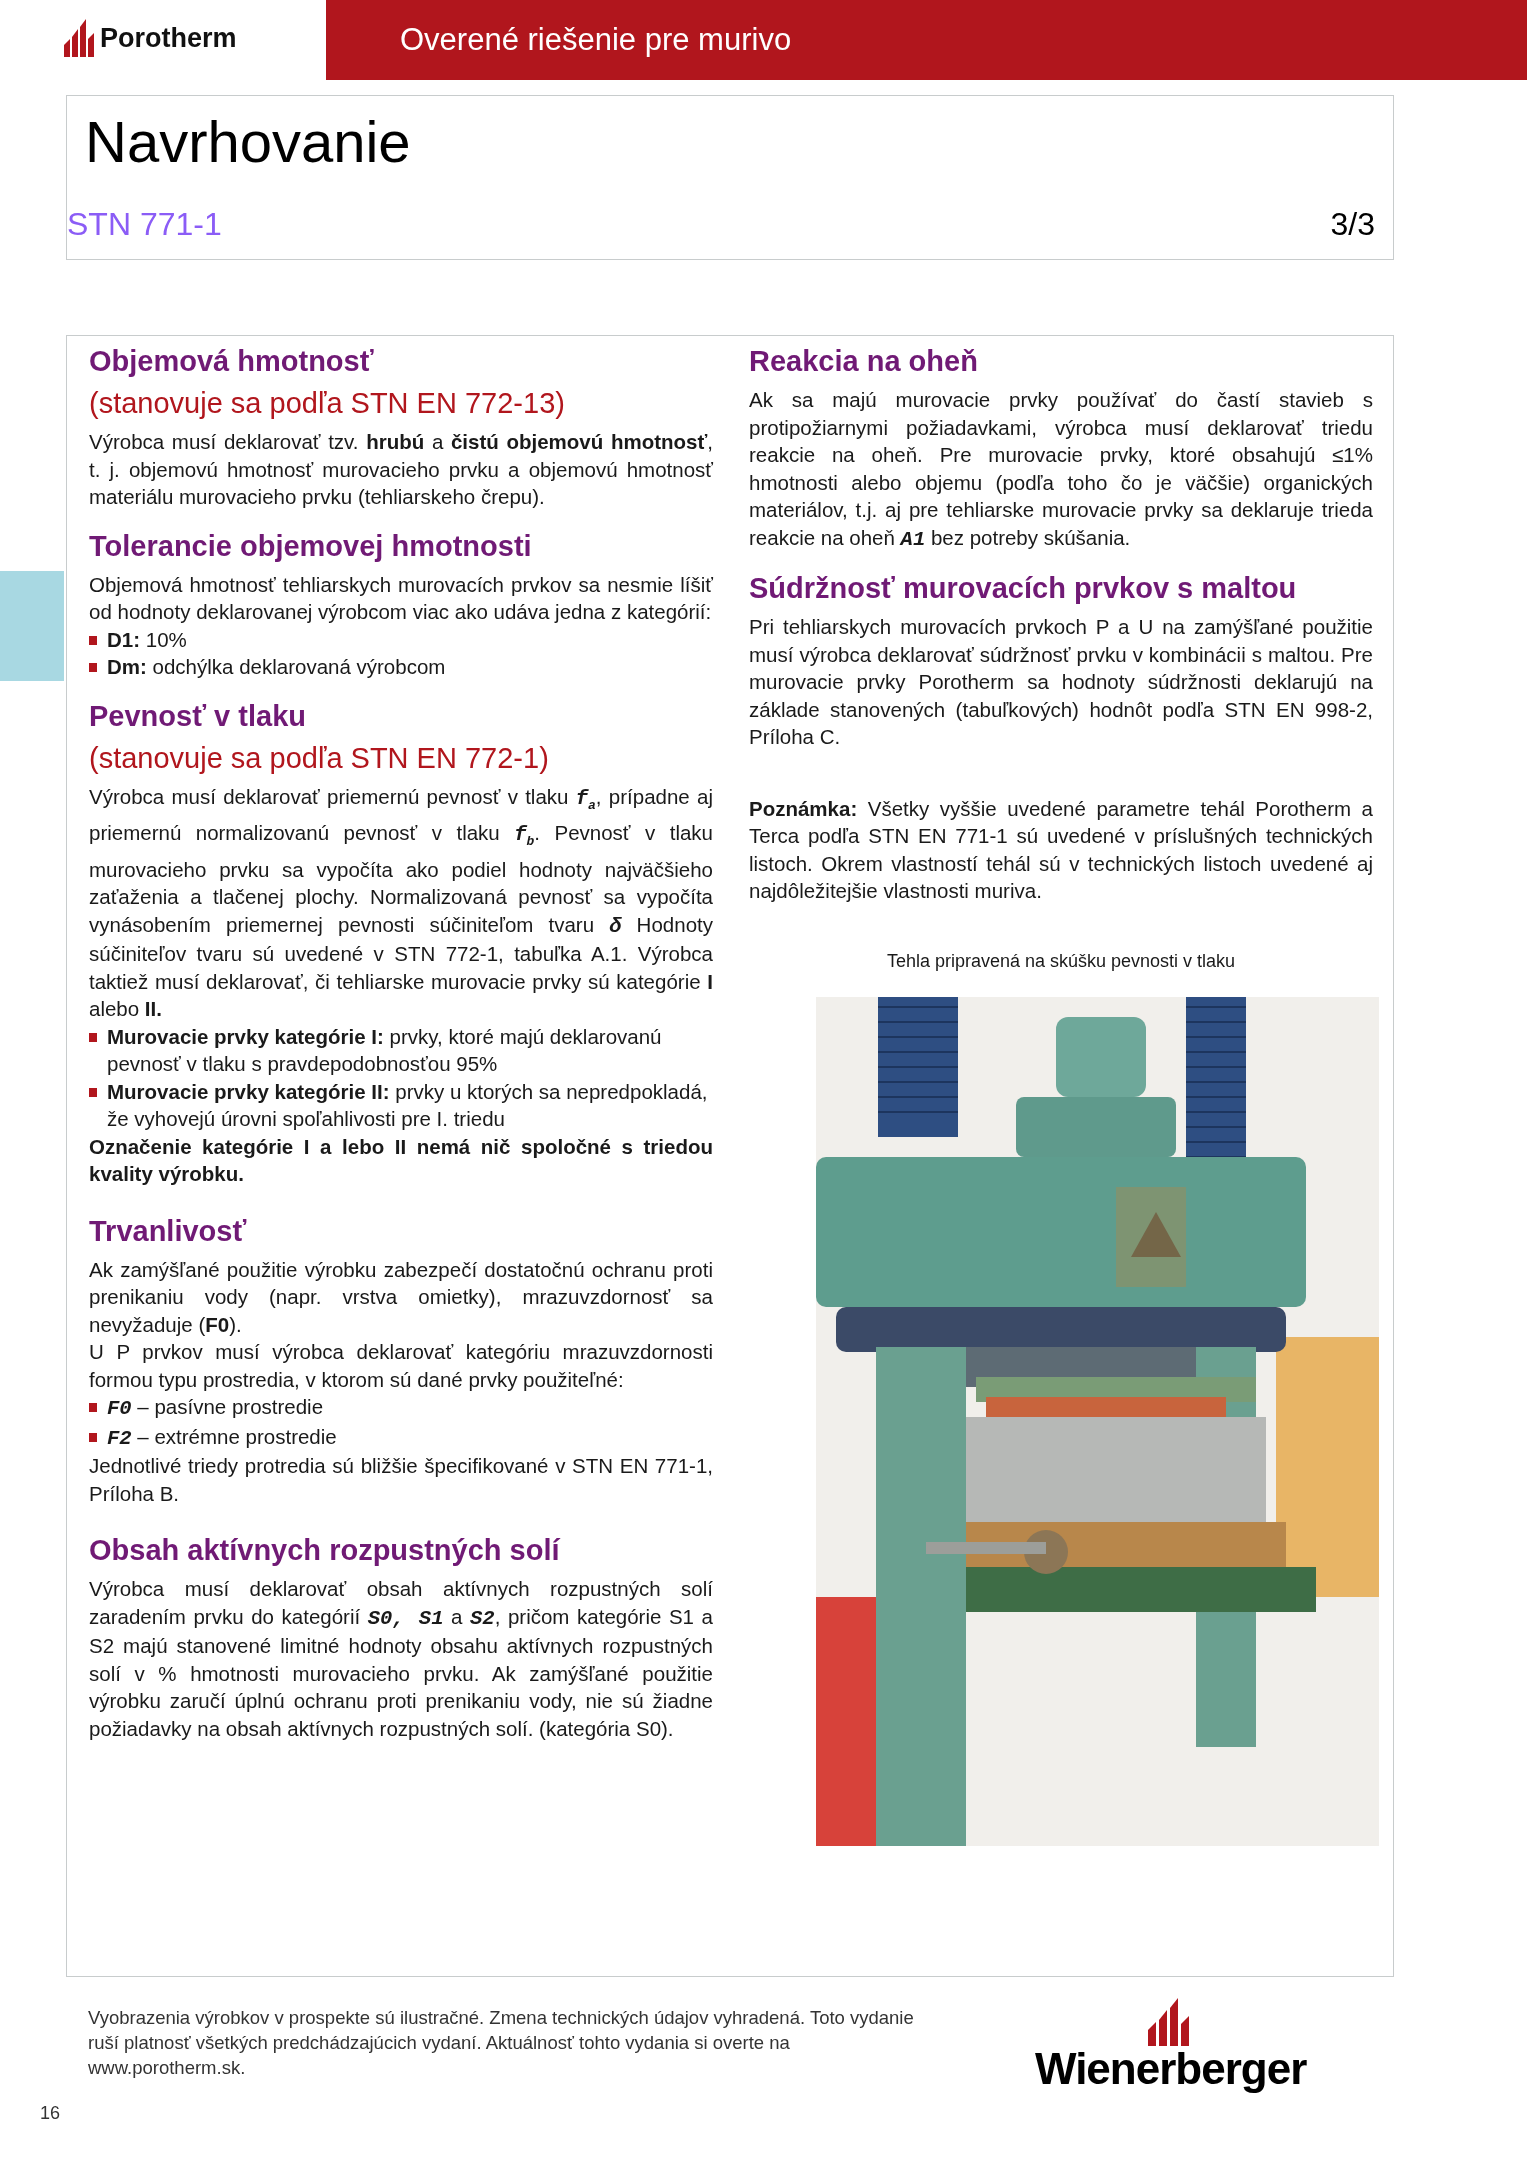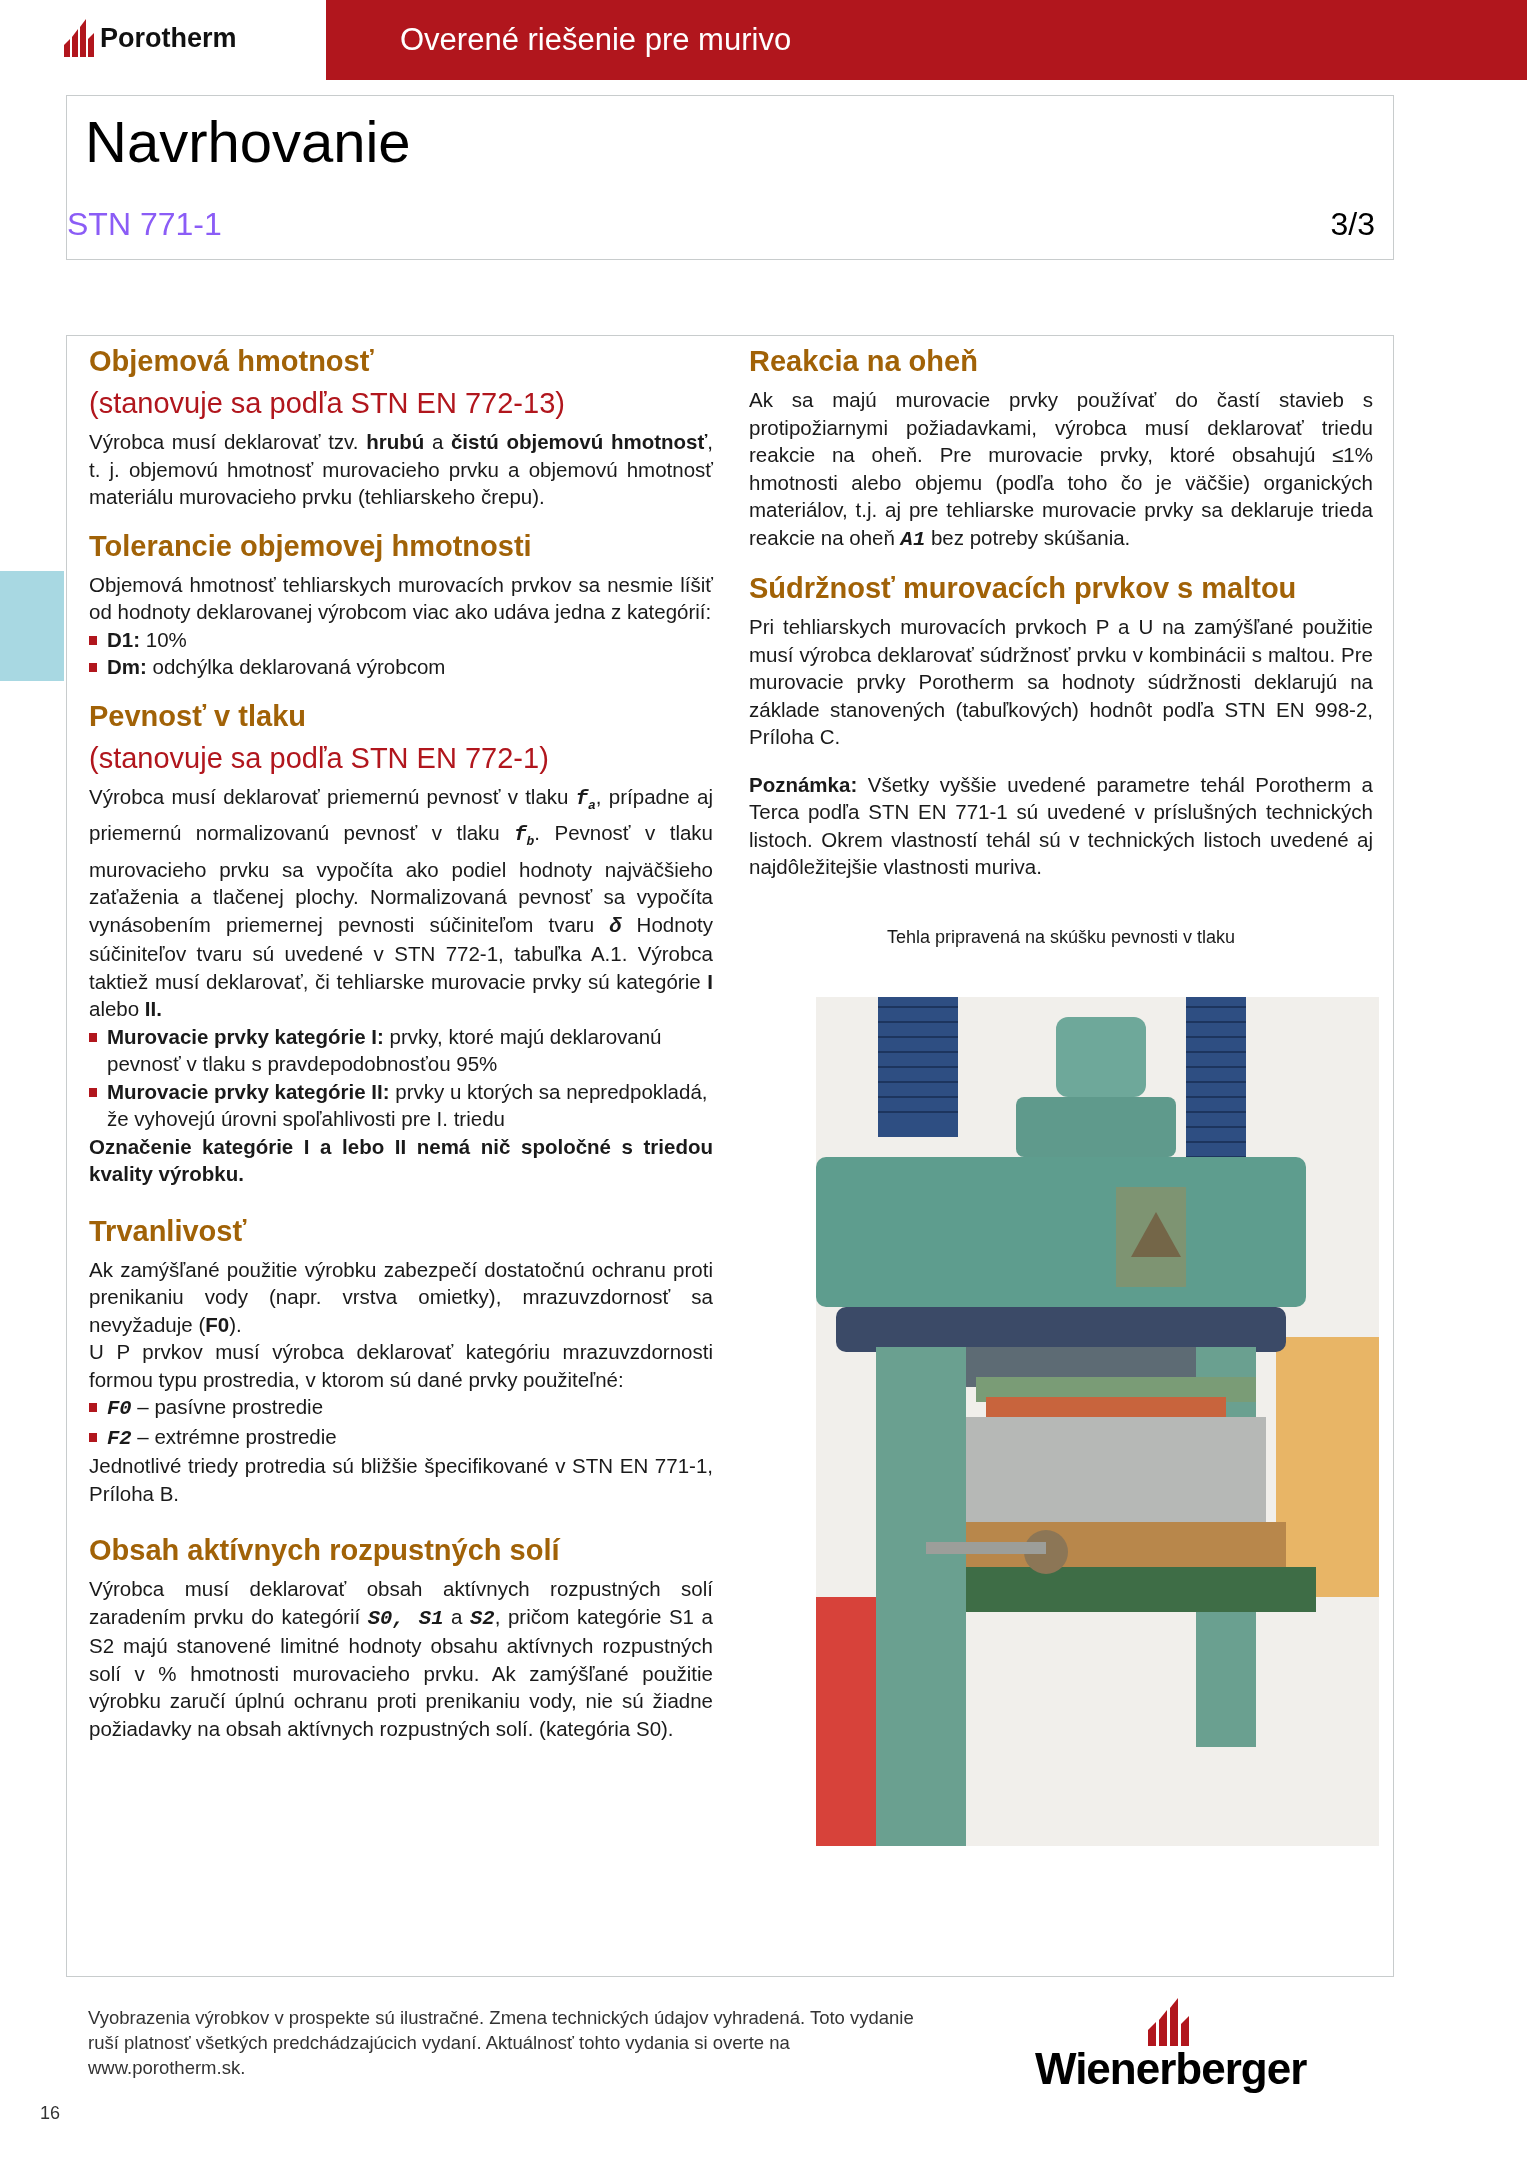--- a/index.html
+++ b/index.html
@@ -29,21 +29,21 @@
   .side-tab { left:0; top:571px; width:64px; height:110px; background:#a8d8e2; }
   
   .content-box {
     left:66px; top:335px; width:1328px; height:1642px; border:1.5px solid #c8cccd;
     box-sizing:border-box;
   }
   .col { position:absolute; top:0; }
   .col-left { left:22px; width:624px; top:8px; }
   .col-right { left:682px; width:624px; top:8px; }
   h2 {
-    color:#a16207; font-size:29px; font-weight:bold; margin:0; line-height:34px;
+    color:#701a75; font-size:29px; font-weight:bold; margin:0; line-height:34px;
   }
   h3 {
     color:#b1161d; font-size:29px; font-weight:normal; margin:0; line-height:34px;
   }
   p, li, .line {
     font-size:20.5px; line-height:27.5px; margin:0; text-align:justify;
   }
   .sec { margin-bottom:18px; }
   .sec h2 { margin-bottom:8px; }
   .sec h3 { margin-top:6px; margin-bottom:8px; }
@@ -138,21 +138,21 @@
 
   <div class="col col-right">
     <div class="sec">
       <h2>Reakcia na oheň</h2>
       <p><span>Ak sa majú murovacie prvky používať do častí stavieb s protipožiarnymi požiadavkami, výrobca musí deklarovať triedu reakcie na oheň. Pre murovacie prvky, ktoré obsahujú ≤1% hmotnosti alebo objemu (podľa toho čo je väčšie) organických materiálov, t.j. aj pre tehliarske murovacie prvky sa deklaruje trieda reakcie na oheň </span><b class="bi">A1</b><span> bez potreby skúšania.</span></p>
     </div>
     <div class="sec">
       <h2>Súdržnosť murovacích prvkov s maltou</h2>
       <p>Pri tehliarskych murovacích prvkoch P a U na zamýšľané použitie musí výrobca deklarovať súdržnosť prvku v kombinácii s maltou. Pre murovacie prvky Porotherm sa hodnoty súdržnosti deklarujú na základe stanovených (tabuľkových) hodnôt podľa STN EN 998-2, Príloha C.</p>
     </div>
-    <p style="margin-top:20px;"><b>Poznámka:</b><span> Všetky vyššie uvedené parametre tehál Porotherm a Terca podľa STN EN 771-1 sú uvedené v príslušných technických listoch. Okrem vlastností tehál sú v technických listoch uvedené aj najdôležitejšie vlastnosti muriva.</span></p>
+    <p style="margin-top:44px;"><b>Poznámka:</b><span> Všetky vyššie uvedené parametre tehál Porotherm a Terca podľa STN EN 771-1 sú uvedené v príslušných technických listoch. Okrem vlastností tehál sú v technických listoch uvedené aj najdôležitejšie vlastnosti muriva.</span></p>
     <div class="caption">Tehla pripravená na skúšku pevnosti v tlaku</div>
   </div>
 
   <div class="photo">
     <svg width="563" height="849" viewBox="0 0 563 849">
       <rect x="0" y="0" width="563" height="849" fill="#f1efeb"></rect>
       <rect x="460" y="340" width="103" height="260" fill="#e8b566"></rect>
       <rect x="0" y="600" width="70" height="250" fill="#d7423a"></rect>
 
       <rect x="62" y="0" width="80" height="140" fill="#2e4e82"></rect>

